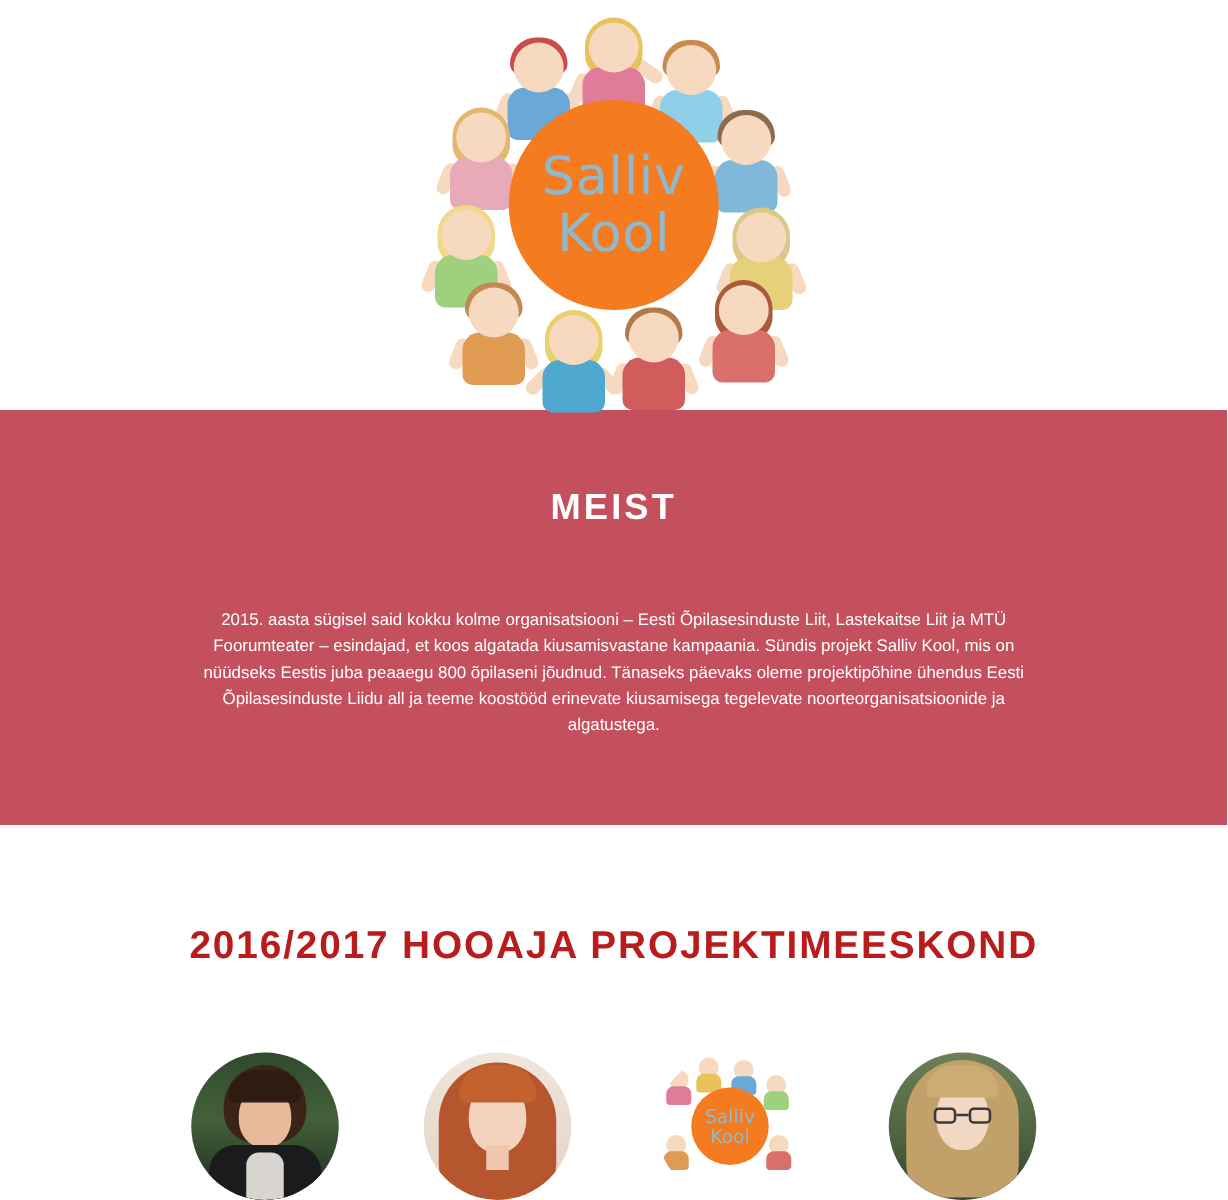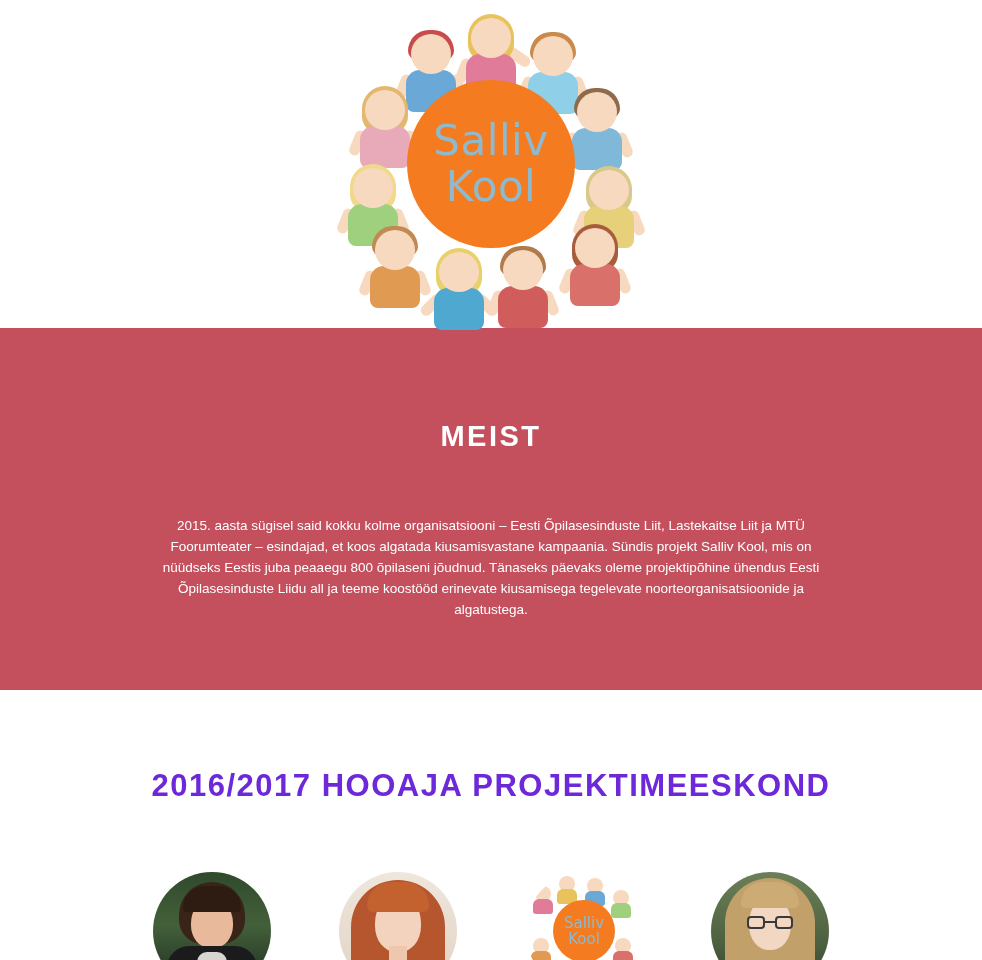--- a/index.html
+++ b/index.html
@@ -106,21 +106,21 @@
     line-height: 46px;
     font-weight: 400;
     letter-spacing: 0.5px;
     font-family: "DejaVu Sans", sans-serif;
   }
 
   
   .about {
     width: 100%;
     background: #c4505e;
-    padding: 54px 0 70px 0;
+    padding: 24px 0 70px 0;
     color: #ffffff;
     text-align: center;
   }
   .about-title {
     font-size: 29px;
     font-weight: bold;
     letter-spacing: 2.5px;
     margin: 38px 0 0 0;
     color: #ffffff;
   }
@@ -137,21 +137,21 @@
   .team {
     width: 100%;
     background: #ffffff;
     padding: 78px 0 40px 0;
     text-align: center;
   }
   .team-title {
     font-size: 31px;
     font-weight: bold;
     letter-spacing: 1.5px;
-    color: #6d28d9;
+    color: #b91c1c;
     margin: 0;
   }
   .team-row {
     margin-top: 68px;
     display: flex;
     justify-content: center;
     gap: 68px;
   }
   .member {
     width: 118px;

